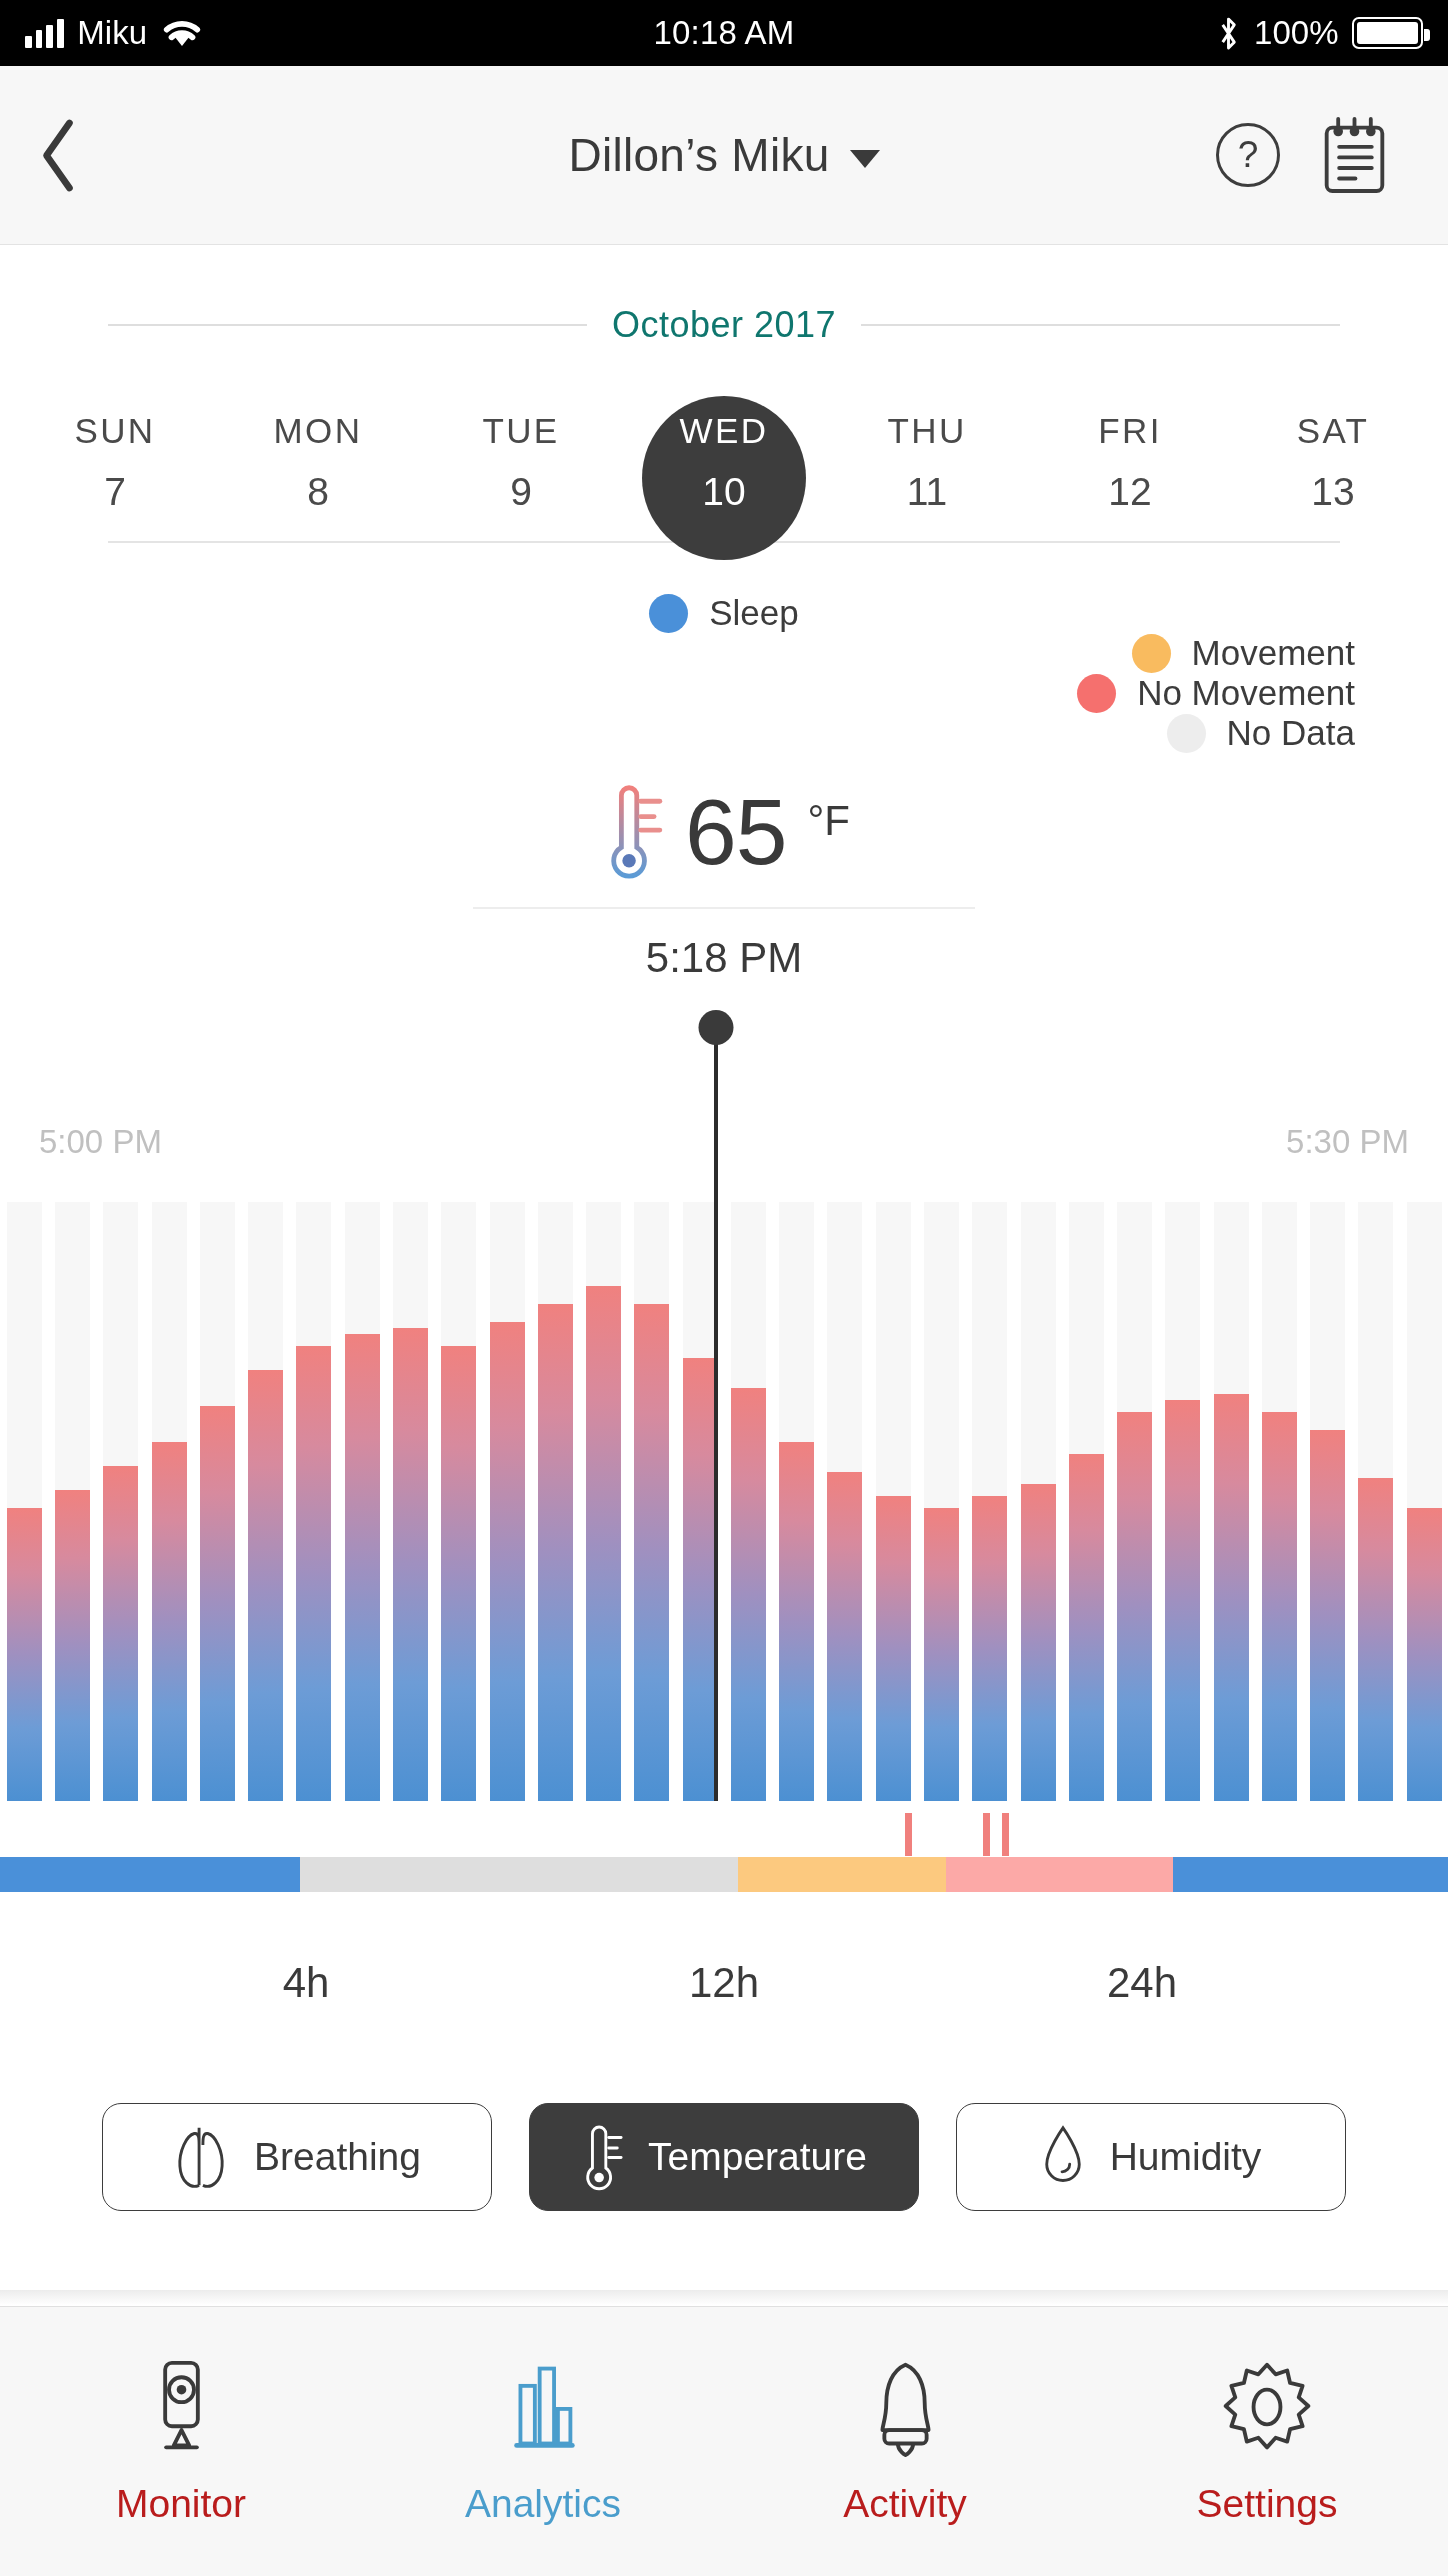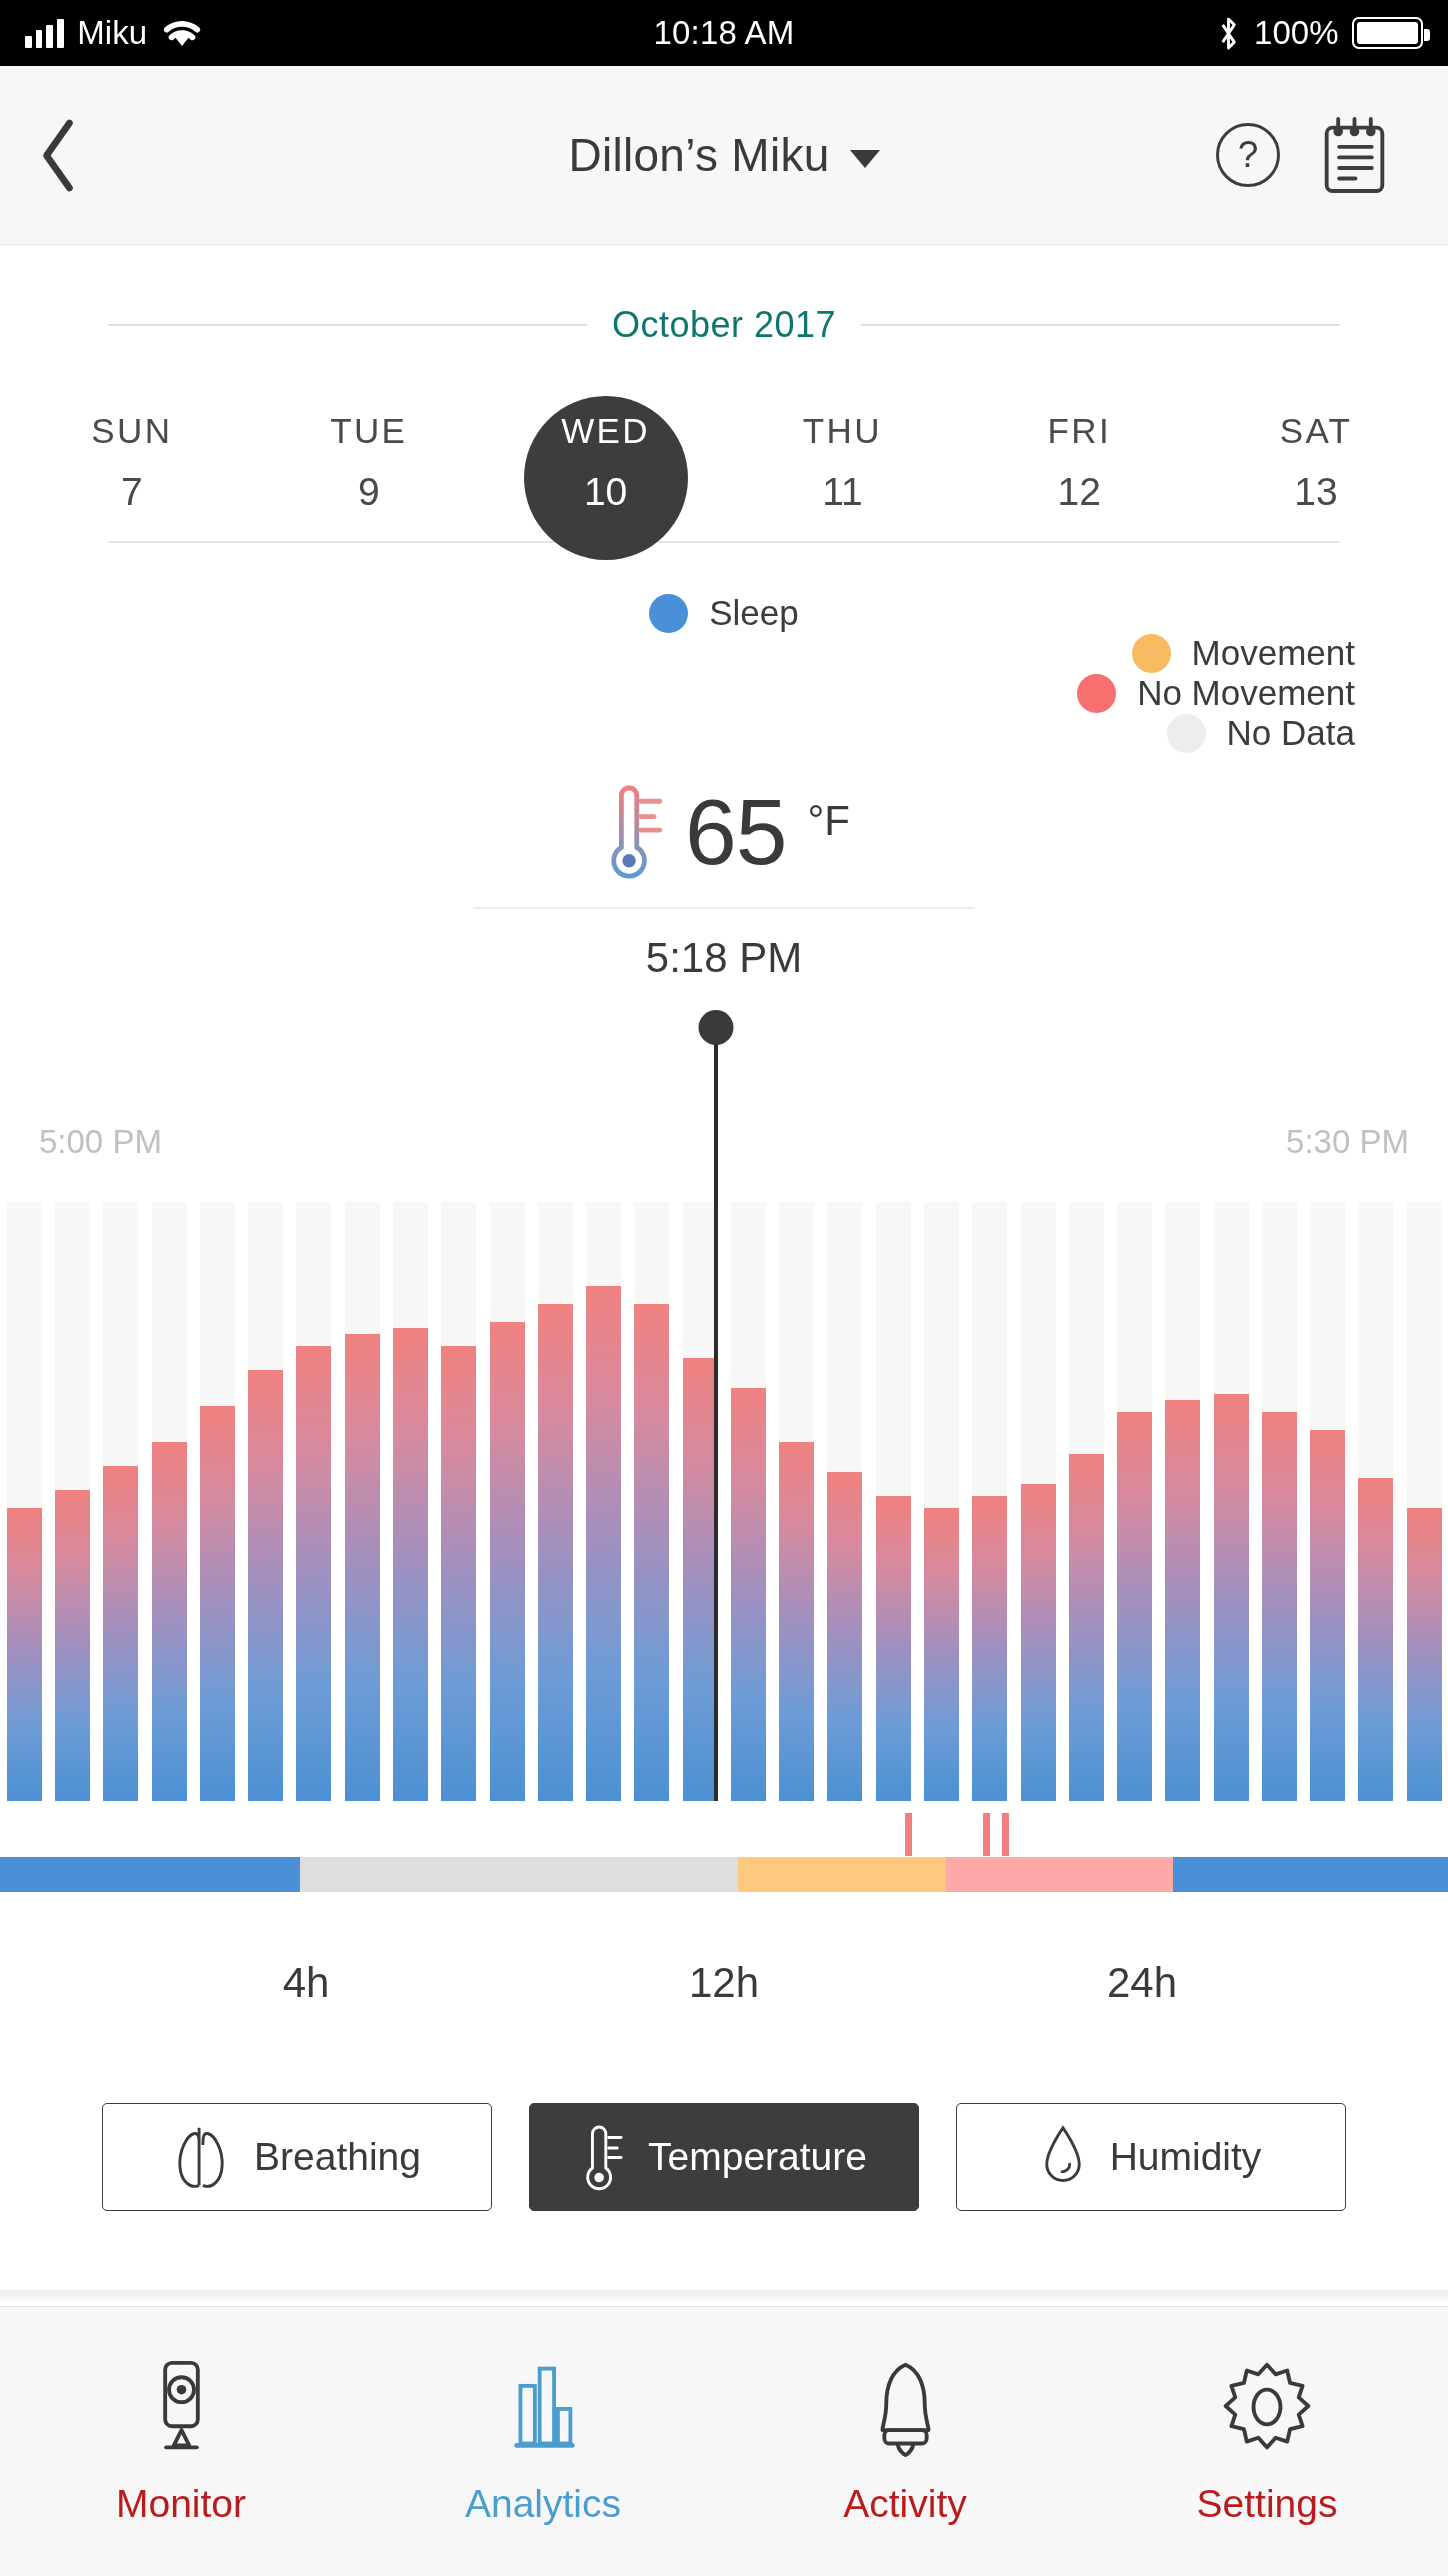--- a/index.html
+++ b/index.html
@@ -104,21 +104,21 @@
   .ranges{ position:absolute; top:1936px; left:0; width:1448px;
            display:flex; align-items:center; padding:0 97px;}
   .range{ flex:1; text-align:center; font-size:42px; color:#3a3a3a; cursor:pointer;
           padding:23px 0; }
   .range.sel{ background:#3d3d3d; color:#fff; border-radius:13.5px;
               flex:0 0 217px; margin-right:19.3px;}
 
   
   .metrics{ position:absolute; top:2103px; left:0; width:1448px;
             display:flex; justify-content:center; gap:37px; }
-  .metric{ width:390px; height:108px; border:1.9px solid #3d3d3d; border-radius:5px;
+  .metric{ width:390px; height:108px; border:1.9px solid #3d3d3d; border-radius:19px;
            display:flex; align-items:center; justify-content:center; gap:25px;
            cursor:pointer; background:#fff;}
   .metric span{ font-size:39px; color:#3a3a3a; }
   .metric.sel{ background:#3d3d3d; border-color:#3d3d3d; }
   .metric.sel span{ color:#fff; }
 
   
   .scroll-edge{ position:absolute; top:2290px; left:0; width:1448px; height:15.4px;
                 background:linear-gradient(to bottom,#ececec,#ffffff);}
   .tabbar{ position:absolute; bottom:0; left:0; width:1448px; height:270px;
@@ -200,20 +200,24 @@
   <div class="cal">
     <div class="month-row">
       <span class="ln"></span>
       <span class="m">October 2017</span>
       <span class="ln"></span>
     </div>
     <div class="days">
       <div class="day">
         <div class="dn">SUN</div>
         <div class="dd">7</div>
+      </div>
+      <div class="day">
+        <div class="dn">MON</div>
+        <div class="dd">8</div>
       </div>
       <div class="day">
         <div class="dn">TUE</div>
         <div class="dd">9</div>
       </div>
       <div class="day sel">
         <div class="pill"></div>
         <div class="dn">WED</div>
         <div class="dd">10</div>
       </div>

